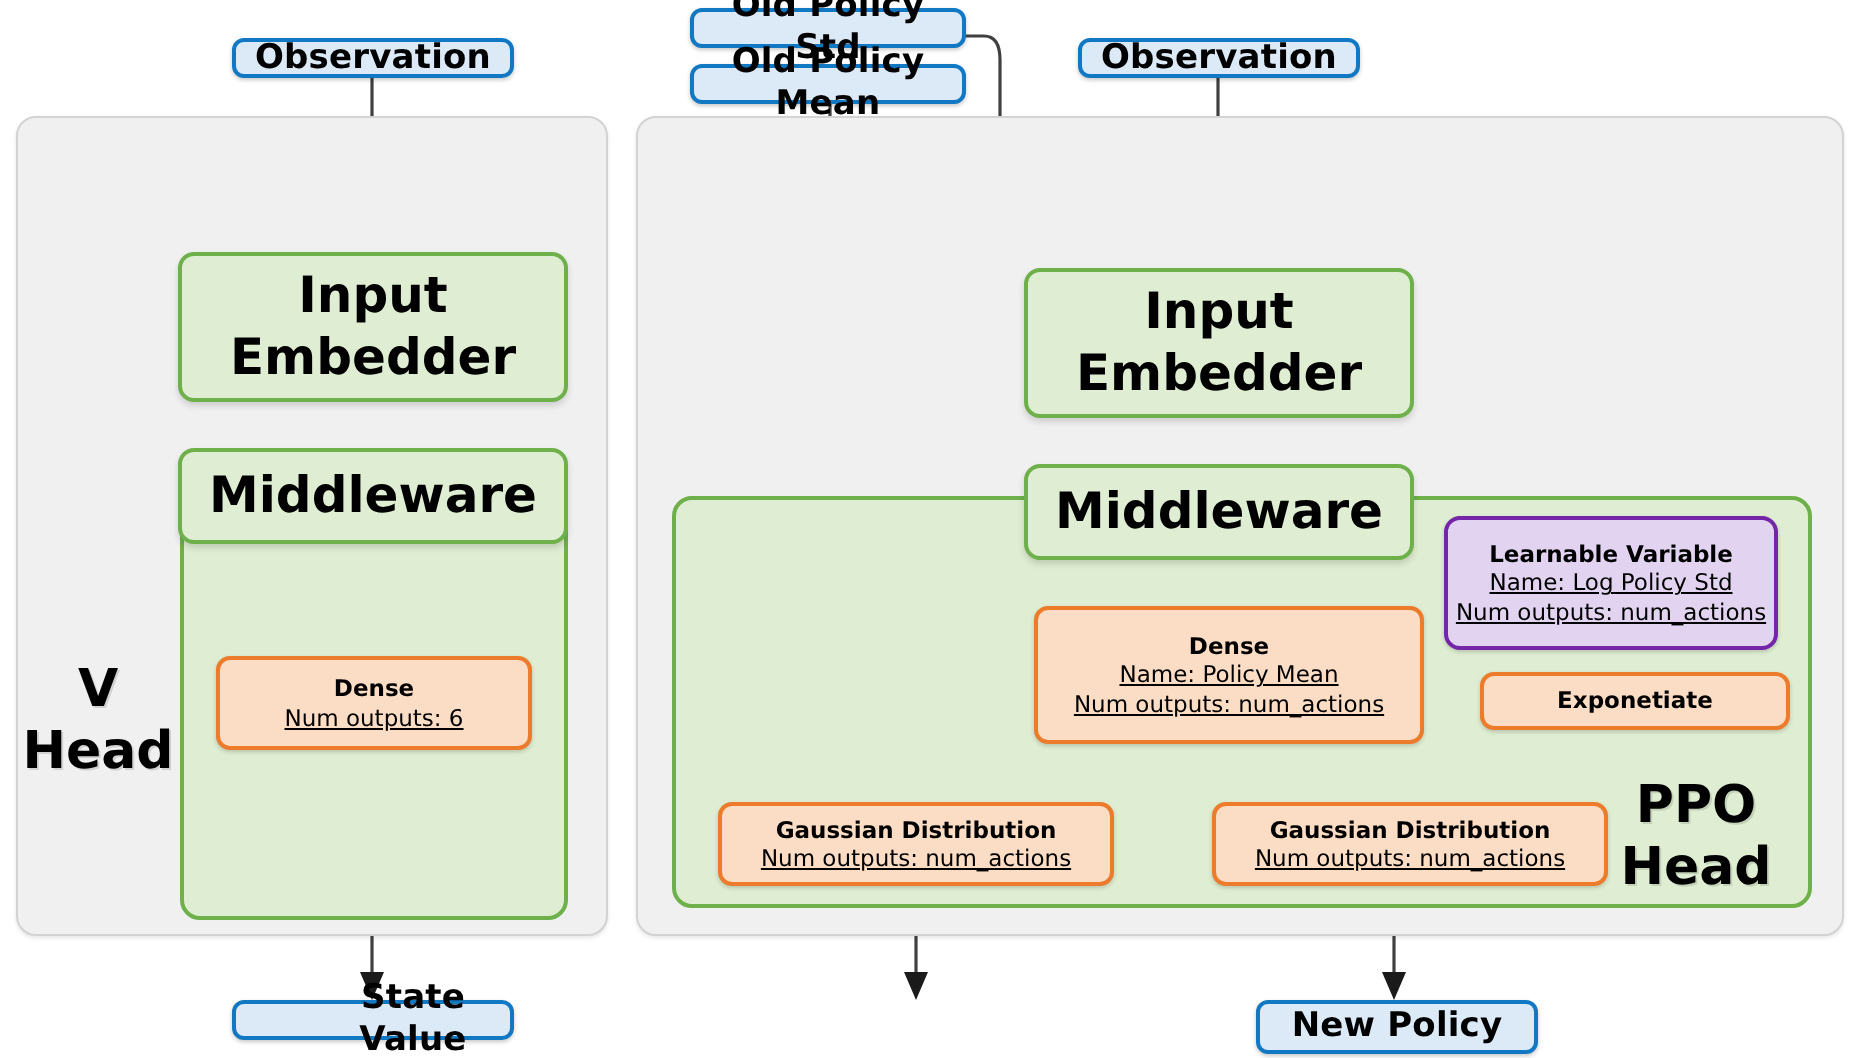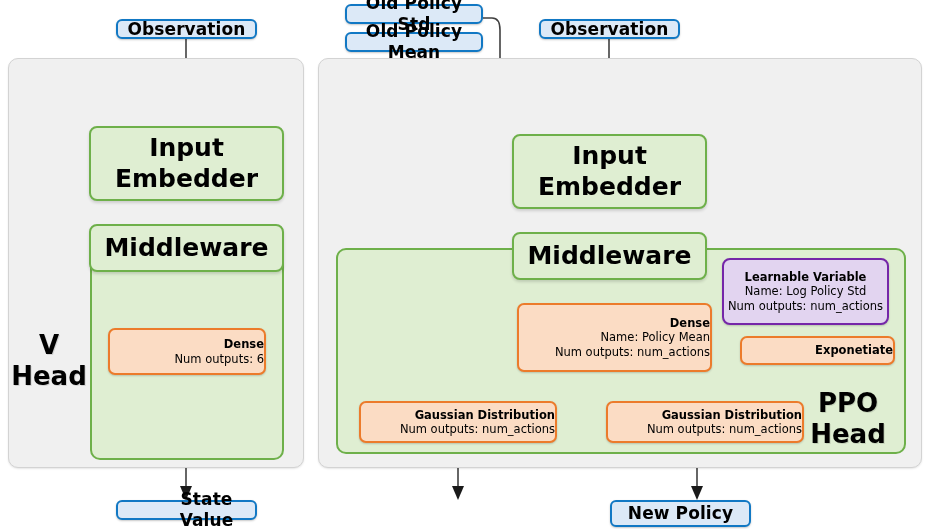--- a/index.html
+++ b/index.html
@@ -59,30 +59,29 @@
     font-size: 25px;
     font-weight: bold;
     box-shadow: 0 2px 3px rgba(0,0,0,0.14);
     margin-top: 46px;
   }
   .orange-box {
     background: #fbdcc4;
     border: 2px solid #ec7b2b;
     border-radius: 7px;
     box-shadow: 0 1px 2px rgba(0,0,0,0.18);
-    align-items: flex-end;
   }
   .purple-box {
     background: #e2d4f0;
     border: 2px solid #7526a8;
     border-radius: 8px;
     box-shadow: 0 1px 2px rgba(0,0,0,0.18);
   }
   .n-title { font-size: 11.5px; font-weight: bold; }
-  .n-line  { font-size: 11.5px; font-weight: normal; }
+  .n-line  { font-size: 11.5px; font-weight: normal; text-decoration: underline; }
 
   .head-label {
     font-size: 26px;
     font-weight: bold;
     color: #000;
     text-align: center;
     line-height: 1.18;
     text-shadow: 1px 1px 0 rgba(0,0,0,0.12);
   }
 
@@ -249,17 +248,17 @@
     <span class="n-title">Gaussian Distribution</span>
     <span class="n-line">Num outputs: num_actions</span>
   </div>
 
   <div class="abs node orange-box" style="left:606px; top:401px; width:198px; height:42px;">
     <span class="n-title">Gaussian Distribution</span>
     <span class="n-line">Num outputs: num_actions</span>
   </div>
 
 
-  <div class="abs node blue-box" style="left:610px; top:500px; width:141px; height:27px;">
+  <div class="abs node blue-box" style="left:628px; top:500px; width:141px; height:27px;">
     <span>New Policy</span>
   </div>
 
 </div>
 
 </body></html>

